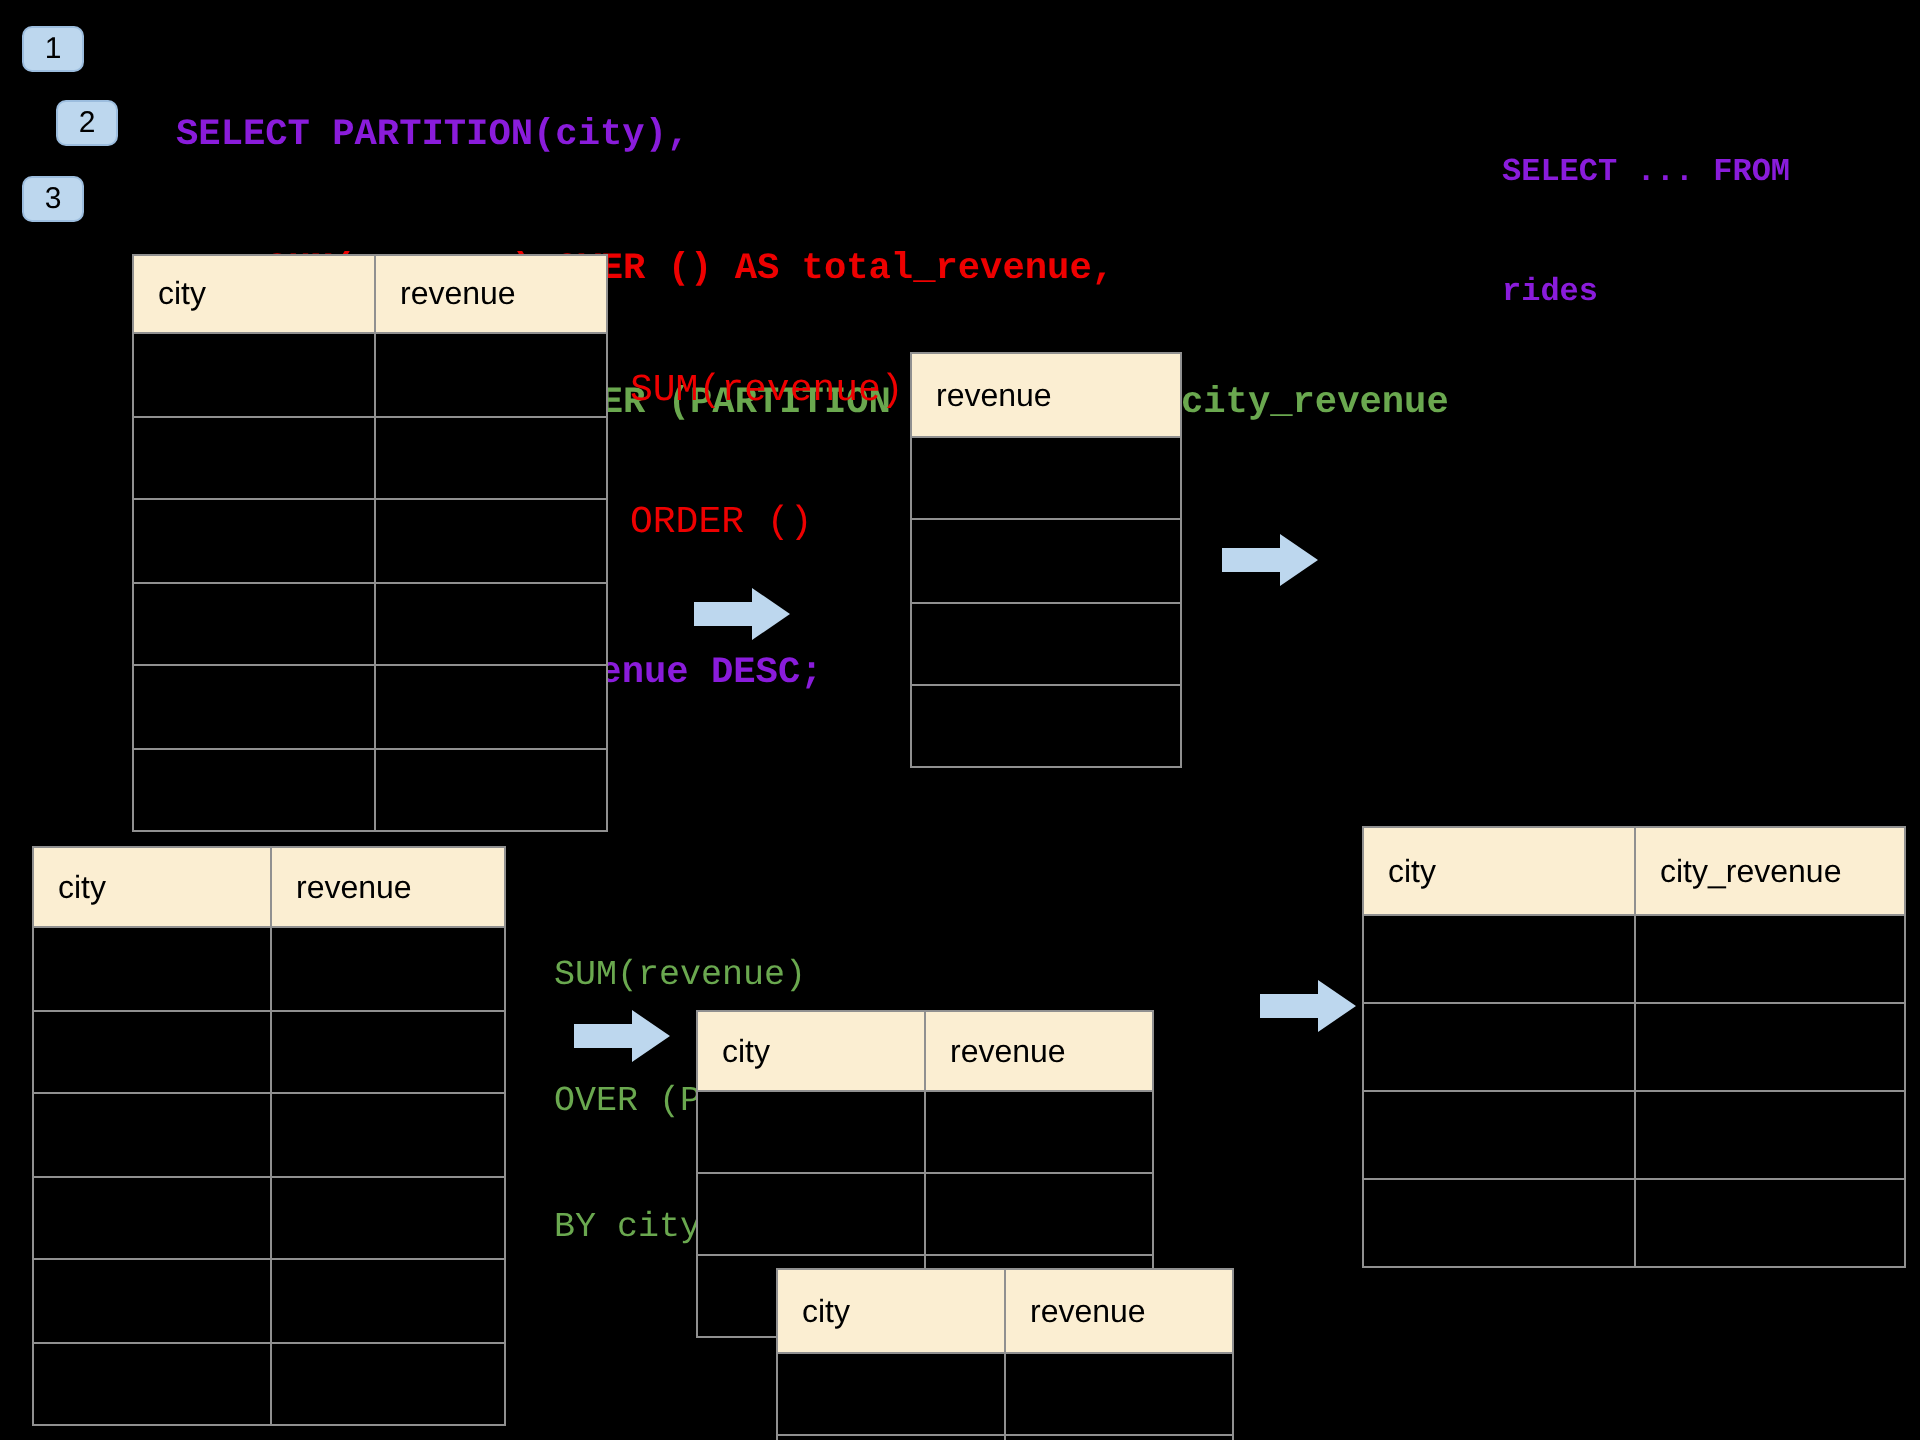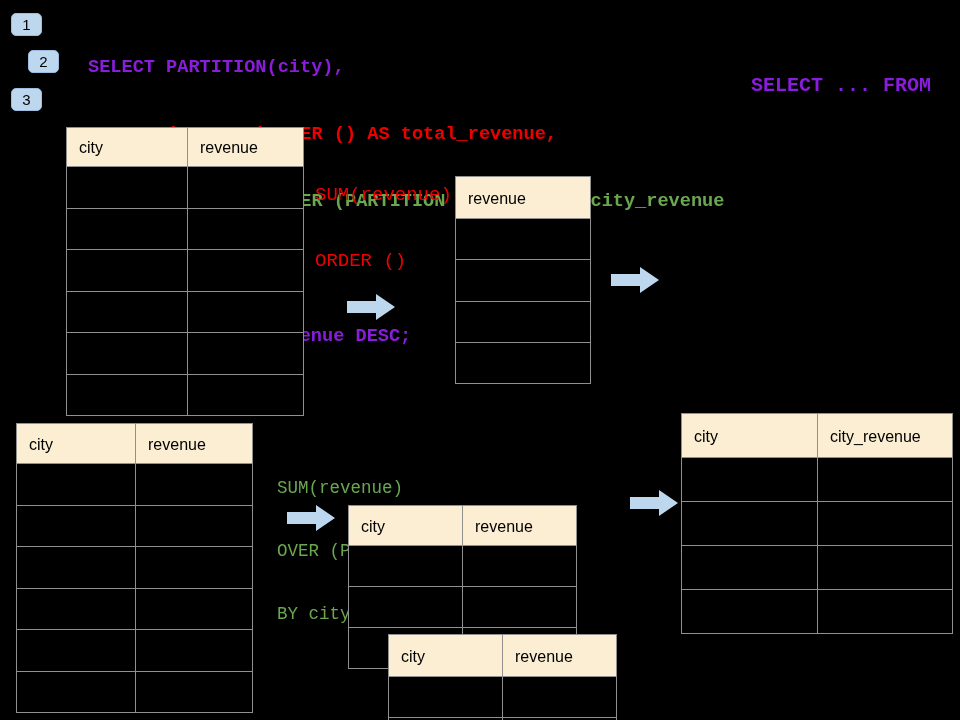--- a/index.html
+++ b/index.html
@@ -14,21 +14,21 @@
   
   .code{position:absolute;left:88px;top:12px;font-family:"Liberation Mono","DejaVu Sans Mono",monospace;
         font-weight:700;font-size:18.6px;line-height:22.4px;white-space:pre;}
   .purple{color:#8A1CDB;}
   .red{color:#EE0000;}
   .green{color:#6AA84F;}
   .ind1{margin-left:45px;}
   .ind2{margin-left:22px;}
 
   .side-note{position:absolute;left:751px;top:36px;font-family:"Liberation Mono","DejaVu Sans Mono",monospace;
-             font-weight:700;font-size:20px;line-height:20px;white-space:pre;color:#8A1CDB;}
+             font-weight:700;font-size:16px;line-height:20px;white-space:pre;color:#8A1CDB;}
 
   .lbl{position:absolute;font-family:"Liberation Mono","DejaVu Sans Mono",monospace;
        font-weight:400;white-space:pre;}
   .lbl-total{left:315px;top:140px;font-size:19px;line-height:22px;color:#EE0000;}
   .lbl-part{left:277px;top:436px;font-size:17.5px;line-height:21px;color:#6AA84F;}
 
   
   table.tbl{position:absolute;border-collapse:collapse;table-layout:fixed;}
   table.tbl th,table.tbl td{border:1px solid #909090;box-sizing:border-box;}
   table.tbl th{background:#FBEED2;color:#000;font-weight:400;font-size:16px;
@@ -60,20 +60,21 @@
 <div class="code">
   <div class="purple">SELECT PARTITION(city),</div>
   <div class="red ind1">SUM(revenue) OVER () AS total_revenue,</div>
   <div class="green ind1">SUM(revenue) OVER (PARTITION BY city) as city_revenue</div>
   <div class="purple ind2">FROM rides</div>
   <div class="purple ind2">ORDER by city_revenue DESC;</div>
 </div>
 
 <div class="side-note">
   <div>SELECT ... FROM</div>
+  <div>rides</div>
 </div>
 
 <div class="lbl lbl-total">
   <div>SUM(revenue)</div>
   <div>ORDER ()</div>
 </div>
 
 <div class="lbl lbl-part">
   <div>SUM(revenue)</div>
   <div>OVER (PARTITION</div>

